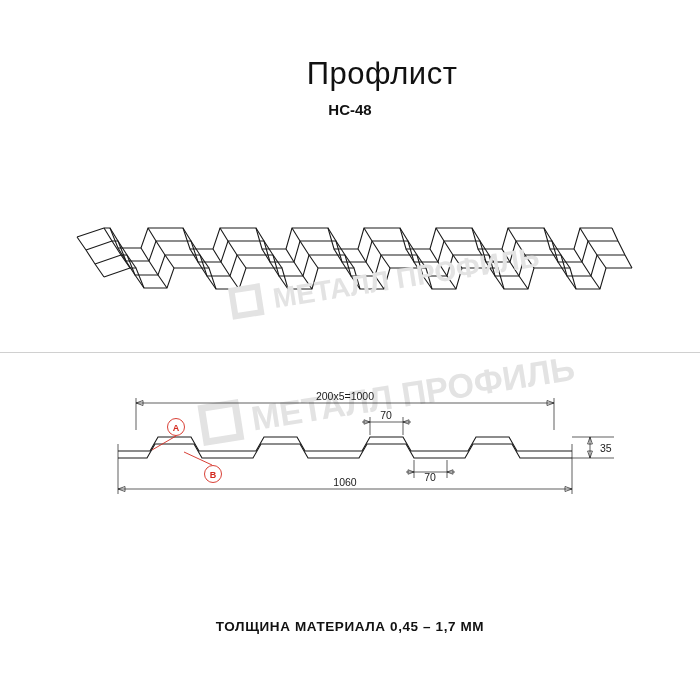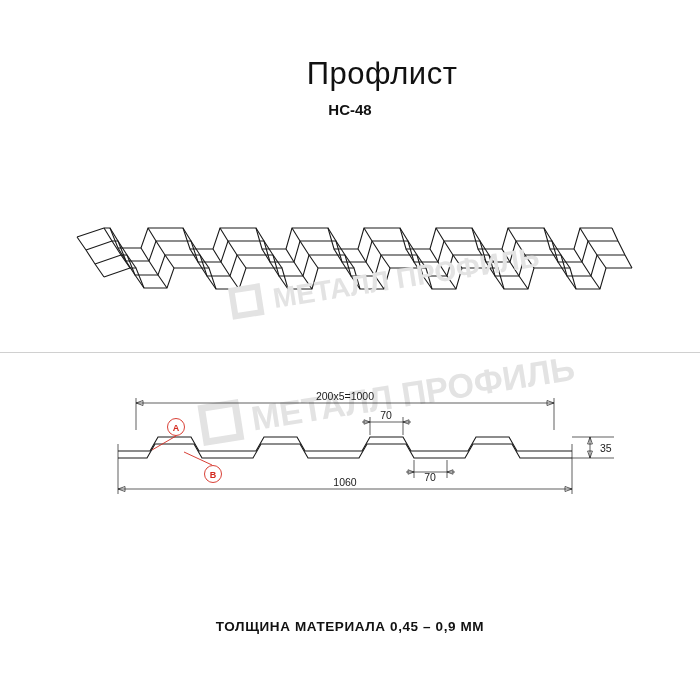--- a/index.html
+++ b/index.html
@@ -225,14 +225,14 @@
 
     <line class="lead" x1="176" y1="436" x2="152" y2="450"></line>
     <circle class="callout-circle" cx="176" cy="427" r="8.5"></circle>
     <text class="callout-text" x="176" y="430.5" text-anchor="middle">A</text>
 
     <line class="lead" x1="212" y1="465" x2="184" y2="452"></line>
     <circle class="callout-circle" cx="213" cy="474" r="8.5"></circle>
     <text class="callout-text" x="213" y="477.5" text-anchor="middle">B</text>
   </svg>
 
-  <div class="footer-note">ТОЛЩИНА МАТЕРИАЛА 0,45 – 0,9 ММ</div>
+  <div class="footer-note">ТОЛЩИНА МАТЕРИАЛА 0,45 – 1,7 ММ</div>
 </div>
 
 </body></html>

